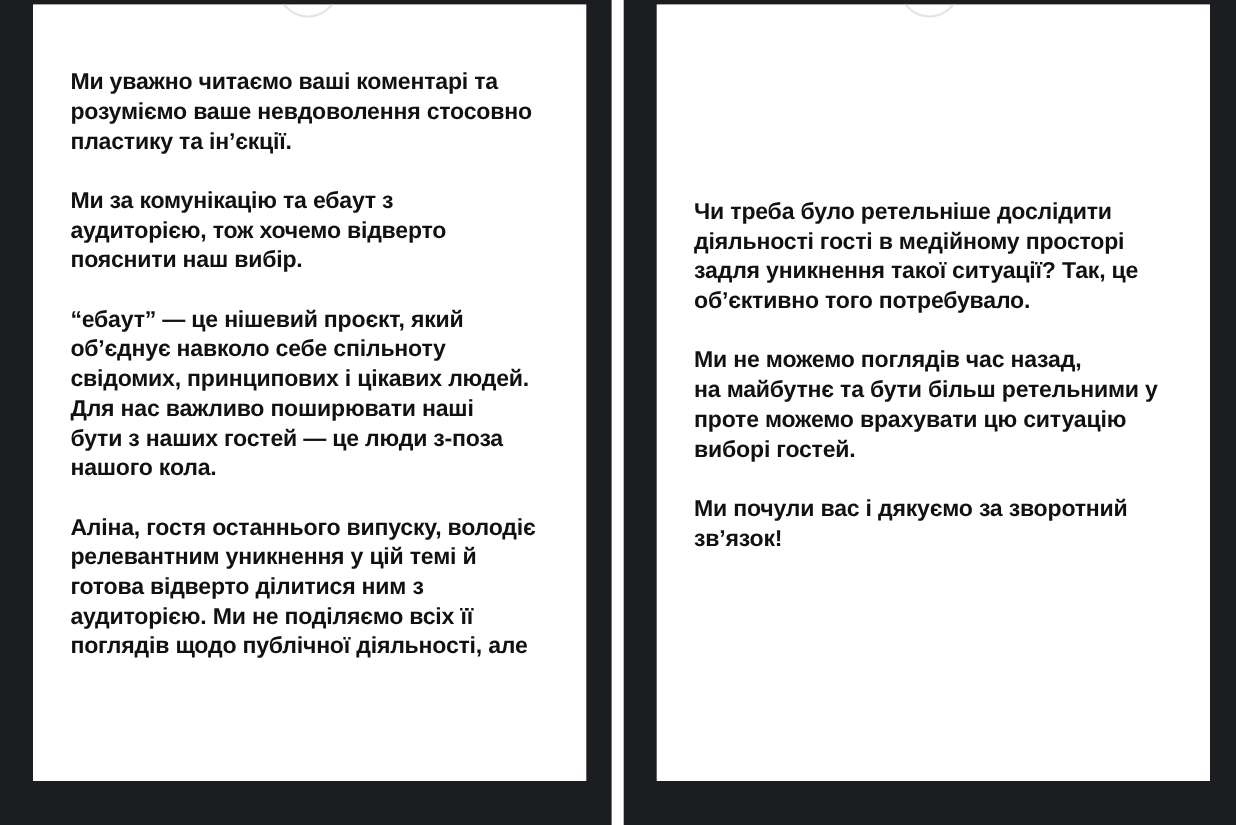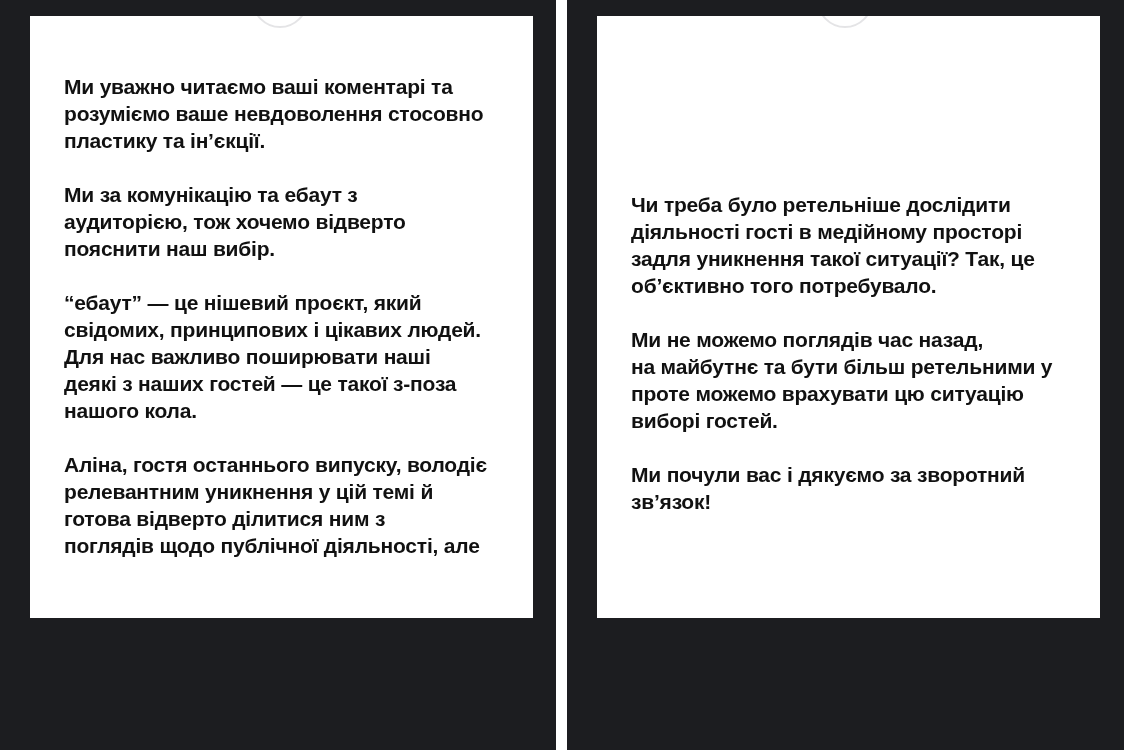--- a/index.html
+++ b/index.html
@@ -9,21 +9,21 @@
     position: relative;
     font-family: "Liberation Sans", "DejaVu Sans", sans-serif;
   }
   .panel {
     position: absolute; top: 0; height: 750px;
     background: #1c1d20;
   }
   .panel-left { left: 0; width: 556px; }
   .panel-right { left: 567px; width: 557px; }
   .story {
-    position: absolute; top: 16px; height: 602px;
+    position: absolute; top: 4px; height: 706px;
     background: #ffffff;
     overflow: hidden;
   }
   .panel-left .story { left: 30px; width: 503px; }
   .panel-right .story { left: 30px; width: 503px; }
   .avatar-ring {
     position: absolute; top: -44px;
     width: 56px; height: 56px; border-radius: 50%;
     border: 2px solid #d9d9dc;
     box-sizing: border-box;
@@ -56,29 +56,31 @@
         <span class="line">розуміємо ваше невдоволення стосовно</span>
         <span class="line">пластику та ін’єкції.</span>
       </p>
       <p class="para">
         <span class="line">Ми за комунікацію та ебаут з</span>
         <span class="line">аудиторією, тож хочемо відверто</span>
         <span class="line">пояснити наш вибір.</span>
       </p>
       <p class="para">
         <span class="line">“ебаут” — це нішевий проєкт, який</span>
+        <span class="line">об’єднує навколо себе спільноту</span>
         <span class="line">свідомих, принципових і цікавих людей.</span>
         <span class="line">Для нас важливо поширювати наші</span>
-        <span class="line">деякі з наших гостей — це такої з-поза</span>
+        <span class="line">бути з наших гостей — це люди з-поза</span>
         <span class="line">нашого кола.</span>
       </p>
       <p class="para">
         <span class="line">Аліна, гостя останнього випуску, володіє</span>
         <span class="line">релевантним уникнення у цій темі й</span>
         <span class="line">готова відверто ділитися ним з</span>
+        <span class="line">аудиторією. Ми не поділяємо всіх її</span>
         <span class="line">поглядів щодо публічної діяльності, але</span>
       </p>
     </div>
   </div>
 </div>
 
 <div class="panel panel-right">
   <div class="story">
     <div class="avatar-ring"></div>
     <div class="text-block">

